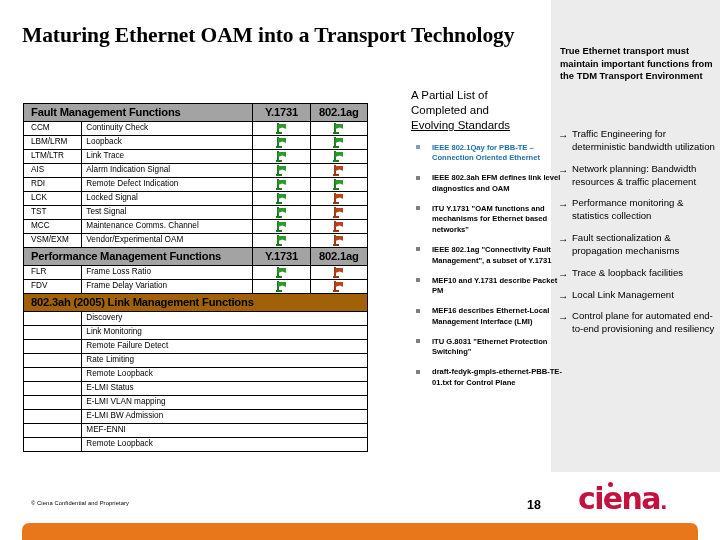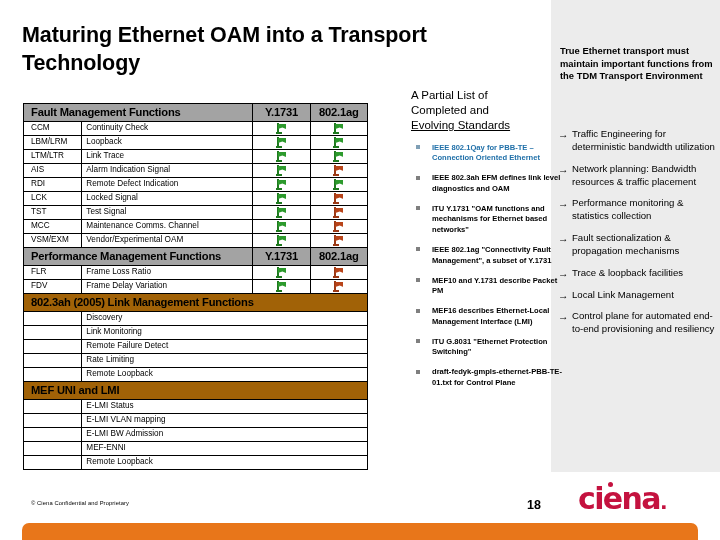--- a/index.html
+++ b/index.html
@@ -35,20 +35,21 @@
   .title {
     position: absolute;
     left: 22px;
     top: 22px;
     width: 500px;
     font-size: 21.5px;
     font-weight: bold;
     line-height: 1.28;
     color: #000000;
     letter-spacing: -0.1px;
+    font-family: Liberation Serif, serif;
   }
 
   
   .tbl {
     position: absolute;
     left: 23px;
     top: 103px;
     width: 345px;
     border-collapse: collapse;
     table-layout: fixed;
@@ -356,23 +357,20 @@
           <td></td>
           <td class="sub" colspan="3">Remote Failure Detect</td>
         </tr>
         <tr>
           <td></td>
           <td class="sub" colspan="3">Rate Limiting</td>
         </tr>
         <tr>
           <td></td>
           <td class="sub" colspan="3">Remote Loopback</td>
-        </tr>
-        <tr class="sec-hdr">
-          <td colspan="4">MEF UNI and LMI</td>
         </tr>
         <tr>
           <td></td>
           <td class="sub" colspan="3">E-LMI Status</td>
         </tr>
         <tr>
           <td></td>
           <td class="sub" colspan="3">E-LMI VLAN mapping</td>
         </tr>
         <tr>

